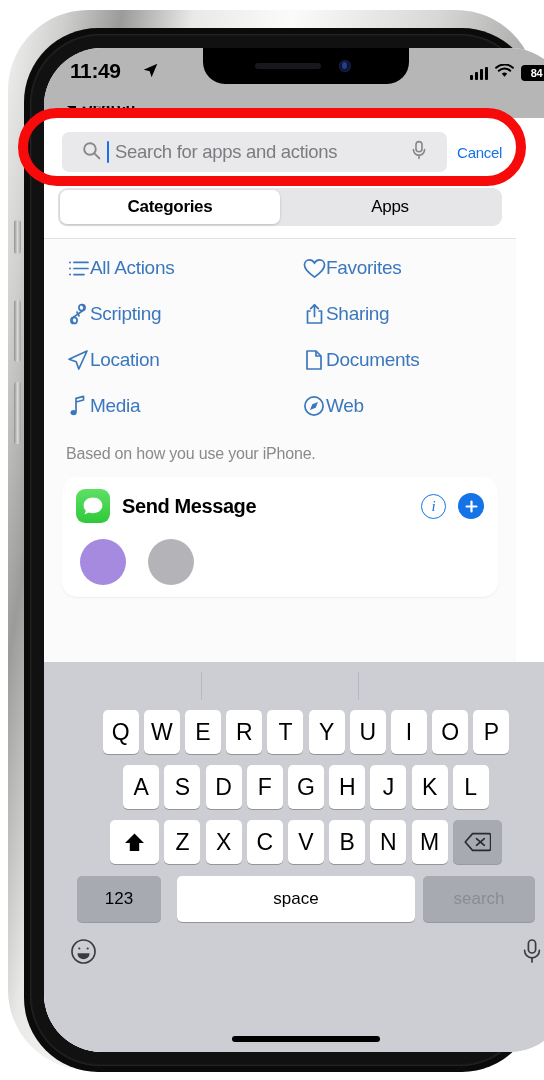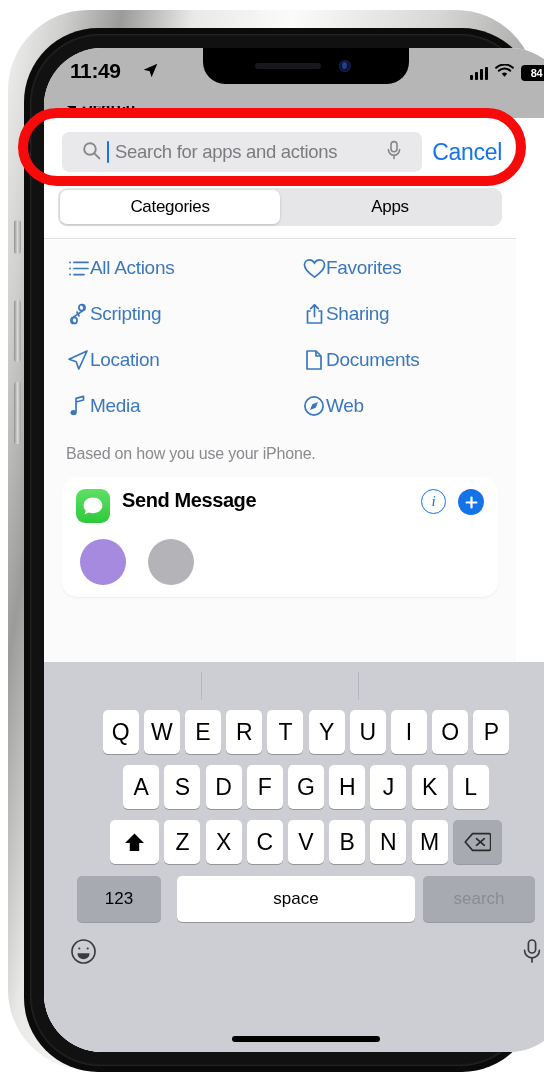--- a/index.html
+++ b/index.html
@@ -84,54 +84,54 @@
   .searchrow{
     height:68px; background:#fff; display:flex; align-items:center;
     padding:0 14px 0 18px; gap:10px;
   }
   .searchfield{
     flex:1; height:40px; background:#e9e9eb; border-radius:7px;
     display:flex; align-items:center; padding:0 20px; gap:6px; position:relative;
   }
   .caret{ width:2px; height:22px; background:#1473e6; border-radius:1px; }
   .ph{ flex:1; font-size:18.5px; color:#7c7c80; letter-spacing:-.3px; }
-  .cancel{ font-size:23px; color:#1473e6; letter-spacing:-.3px; white-space:nowrap; }
+  .cancel{ font-size:15px; color:#1473e6; letter-spacing:-.3px; white-space:nowrap; }
 
   .segwrap{
     background:#fff; padding:2px 14px 12px; display:flex; justify-content:center;
     border-bottom:1px solid #e3e3e5;
   }
   .seg{
     width:100%; height:38px; background:#e6e6e8; border-radius:9px;
     display:flex; padding:2px; position:relative;
   }
   .seg > div{
     flex:1; display:flex; align-items:center; justify-content:center;
     font-size:17px; color:#000; letter-spacing:-.3px; border-radius:7px;
   }
-  .seg .active{ background:#fff; box-shadow:0 1px 3px rgba(0,0,0,.18); font-weight:400; }
+  .seg .active{ background:#fff; box-shadow:0 1px 3px rgba(0,0,0,.18); font-weight:700; }
 
   .catgrid{
     padding:18px 0 10px; display:grid; grid-template-columns:1fr 1fr;
     row-gap:24px; background:#fbfbfb;
   }
   .cat{ display:flex; align-items:center; padding-left:22px; }
   .cat .ic{ width:24px; display:flex; justify-content:center; align-items:center; }
   .cat .tx{ font-size:19px; color:#3b77bd; letter-spacing:-.3px; }
 
   .secthead{ padding:14px 0 0 22px; }
   .secthead h2{ font-size:20px; font-weight:bold; color:#000; letter-spacing:-.4px; }
   .secthead p{ font-size:16px; color:#8a8a8e; margin-top:4px; letter-spacing:-.2px; }
 
   .card{
     margin:14px 18px 0; background:#fff; border-radius:15px;
     padding:12px 14px 0; height:120px; overflow:hidden;
     box-shadow:0 1px 2px rgba(0,0,0,.06);
   }
-  .cardtop{ display:flex; gap:12px; }
+  .cardtop{ display:flex; align-items:center; gap:12px; }
   .appicon{
     width:34px; height:34px; border-radius:9px;
     background:linear-gradient(180deg,#5ee065,#2ec93a);
     display:flex; align-items:center; justify-content:center; flex-shrink:0;
   }
   .cardtitle{ flex:1; font-size:20px; font-weight:bold; color:#000; letter-spacing:-.4px; }
   .info-c{ width:25px; height:25px; border-radius:50%; border:1.8px solid #1473e6;
            display:flex; align-items:center; justify-content:center;
            font-size:15px; font-style:italic; font-family:"Liberation Serif",serif; color:#1473e6; }
   .plus-c{ width:26px; height:26px; border-radius:50%; background:#1473e6;

